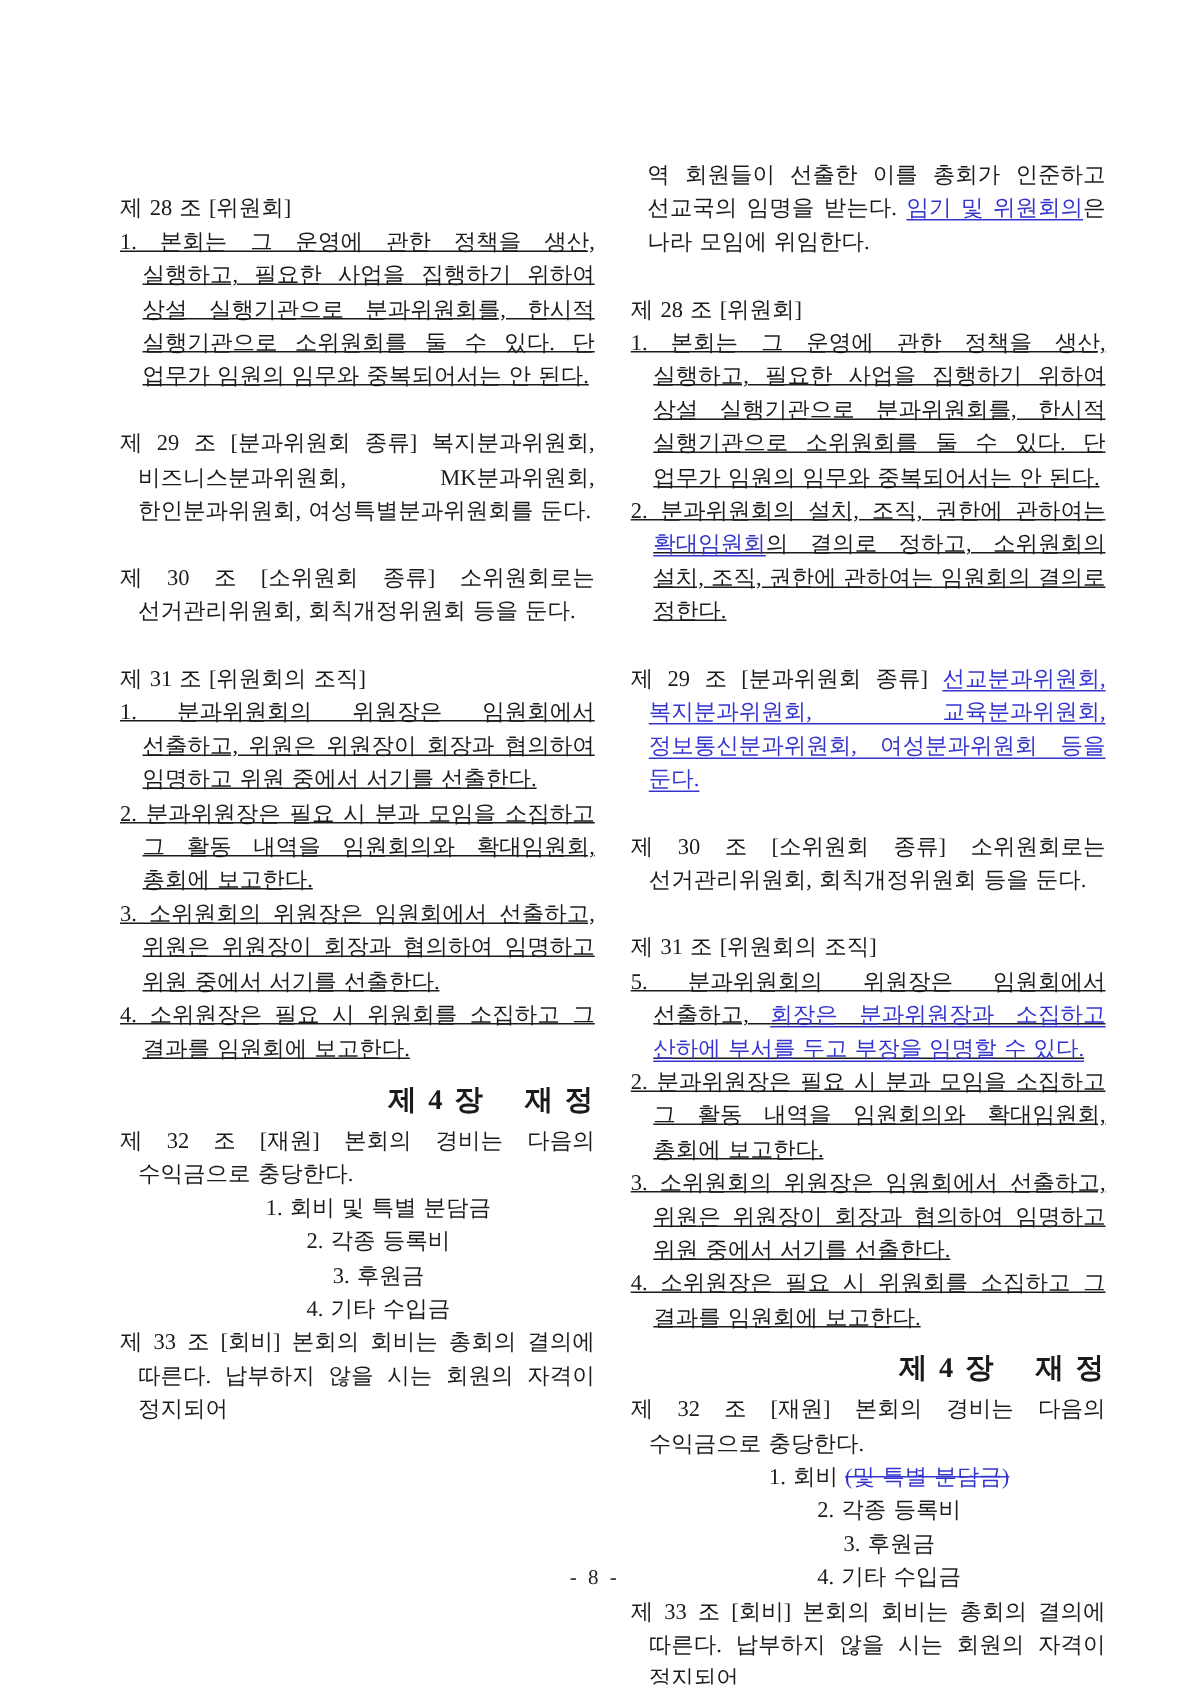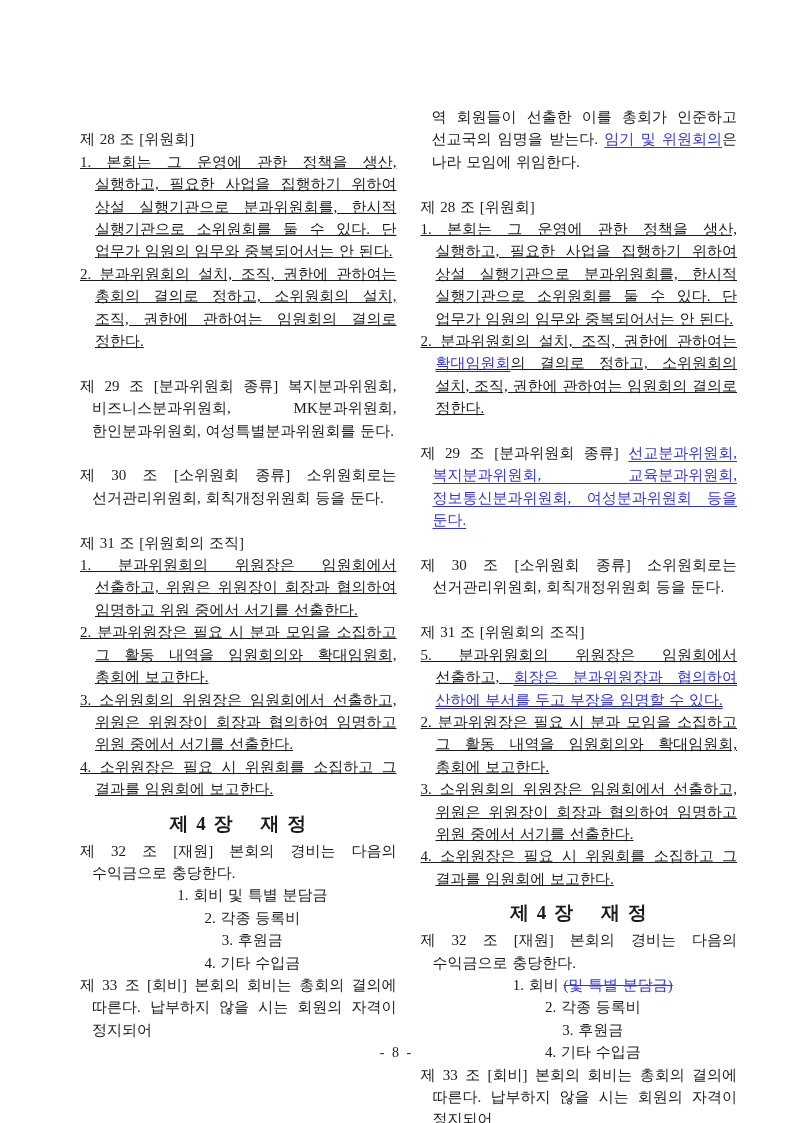--- a/index.html
+++ b/index.html
@@ -34,21 +34,21 @@
     text-justify: inter-word;
     word-break: keep-all;
     word-spacing: 1px;
   }
   .block { min-height: 22.4px; }
   .block.cont { padding-left: 11px; }
   .block.article { padding-left: 12px; text-indent: -12px; }
   .block.item { padding-left: 15px; text-indent: -15px; text-decoration: underline; }
   .block.subitem { padding-left: 28px; text-align: center; }
   .block.chapter {
-    text-align: center;
+    text-align: right;
     font-weight: bold;
     font-size: 19px;
     line-height: 24px;
     letter-spacing: 1px;
     white-space: pre;
     margin-top: 11px;
     margin-bottom: 4px;
   }
   .gap { margin-top: 22.4px; }
   .ins {
@@ -71,21 +71,20 @@
     color: #222;
   }
 </style>
 </head>
 <body>
 
 <div class="columns">
   <div class="column" id="col-left">
       <div class="block article gap"><span>제 28 조 [위원회]</span></div>
       <div class="block item"><span>1. 본회는 그 운영에 관한 정책을 생산, 실행하고, 필요한 사업을 집행하기 위하여 상설 실행기관으로 분과위원회를, 한시적 실행기관으로 소위원회를 둘 수 있다. 단 업무가 임원의 임무와 중복되어서는 안 된다.</span></div>
-      <div class="block item"><span>2. 분과위원회의 설치, 조직, 권한에 관하여는 총회의 결의로 정하고, 소위원회의 설치, 조직, 권한에 관하여는 임원회의 결의로 정한다.</span></div>
       <div class="block article gap"><span>제 29 조 [분과위원회 종류] 복지분과위원회, 비즈니스분과위원회, MK분과위원회, 한인분과위원회, 여성특별분과위원회를 둔다.</span></div>
       <div class="block article gap"><span>제 30 조 [소위원회 종류] 소위원회로는 선거관리위원회, 회칙개정위원회 등을 둔다.</span></div>
       <div class="block article gap"><span>제 31 조 [위원회의 조직]</span></div>
       <div class="block item"><span>1. 분과위원회의 위원장은 임원회에서 선출하고, 위원은 위원장이 회장과 협의하여 임명하고 위원 중에서 서기를 선출한다.</span></div>
       <div class="block item"><span>2. 분과위원장은 필요 시 분과 모임을 소집하고 그 활동 내역을 임원회의와 확대임원회, 총회에 보고한다.</span></div>
       <div class="block item"><span>3. 소위원회의 위원장은 임원회에서 선출하고, 위원은 위원장이 회장과 협의하여 임명하고 위원 중에서 서기를 선출한다.</span></div>
       <div class="block item"><span>4. 소위원장은 필요 시 위원회를 소집하고 그 결과를 임원회에 보고한다.</span></div>
       <div class="block chapter gap"><span>제 4 장    재 정</span></div>
       <div class="block article"><span>제 32 조 [재원] 본회의 경비는 다음의 수익금으로 충당한다.</span></div>
       <div class="block subitem"><span>1. 회비 및 특별 분담금</span></div>
@@ -95,21 +94,21 @@
       <div class="block article"><span>제 33 조 [회비] 본회의 회비는 총회의 결의에 따른다. 납부하지 않을 시는 회원의 자격이 정지되어</span></div>
     </div>
   <div class="column" id="col-right">
       <div class="block cont"><span>역 회원들이 선출한 이를 총회가 인준하고 선교국의 임명을 받는다. </span><span class="ins">임기 및 위원회의</span><span>은 나라 모임에 위임한다.</span></div>
       <div class="block article gap"><span>제 28 조 [위원회]</span></div>
       <div class="block item"><span>1. 본회는 그 운영에 관한 정책을 생산, 실행하고, 필요한 사업을 집행하기 위하여 상설 실행기관으로 분과위원회를, 한시적 실행기관으로 소위원회를 둘 수 있다. 단 업무가 임원의 임무와 중복되어서는 안 된다.</span></div>
       <div class="block item"><span>2. 분과위원회의 설치, 조직, 권한에 관하여는 </span><span class="ins">확대임원회</span><span>의 결의로 정하고, 소위원회의 설치, 조직, 권한에 관하여는 임원회의 결의로 정한다.</span></div>
       <div class="block article gap"><span>제 29 조 [분과위원회 종류] </span><span class="ins">선교분과위원회, 복지분과위원회, 교육분과위원회, 정보통신분과위원회, 여성분과위원회 등을 둔다.</span></div>
       <div class="block article gap"><span>제 30 조 [소위원회 종류] 소위원회로는 선거관리위원회, 회칙개정위원회 등을 둔다.</span></div>
       <div class="block article gap"><span>제 31 조 [위원회의 조직]</span></div>
-      <div class="block item"><span>5. 분과위원회의 위원장은 임원회에서 선출하고, </span><span class="ins">회장은 분과위원장과 협의하여 산하에 부서를 두고 부장을 임명할 수 있다.</span></div>
+      <div class="block item"><span>5. 분과위원회의 위원장은 임원회에서 선출하고, </span><span class="ins">회장은 분과위원장과 소집하고 산하에 부서를 두고 부장을 임명할 수 있다.</span></div>
       <div class="block item"><span>2. 분과위원장은 필요 시 분과 모임을 소집하고 그 활동 내역을 임원회의와 확대임원회, 총회에 보고한다.</span></div>
       <div class="block item"><span>3. 소위원회의 위원장은 임원회에서 선출하고, 위원은 위원장이 회장과 협의하여 임명하고 위원 중에서 서기를 선출한다.</span></div>
       <div class="block item"><span>4. 소위원장은 필요 시 위원회를 소집하고 그 결과를 임원회에 보고한다.</span></div>
       <div class="block chapter gap"><span>제 4 장    재 정</span></div>
       <div class="block article"><span>제 32 조 [재원] 본회의 경비는 다음의 수익금으로 충당한다.</span></div>
       <div class="block subitem"><span>1. 회비 </span><span class="del">(및 특별 분담금)</span></div>
       <div class="block subitem"><span>2. 각종 등록비</span></div>
       <div class="block subitem"><span>3. 후원금</span></div>
       <div class="block subitem"><span>4. 기타 수입금</span></div>
       <div class="block article"><span>제 33 조 [회비] 본회의 회비는 총회의 결의에 따른다. 납부하지 않을 시는 회원의 자격이 정지되어</span></div>

